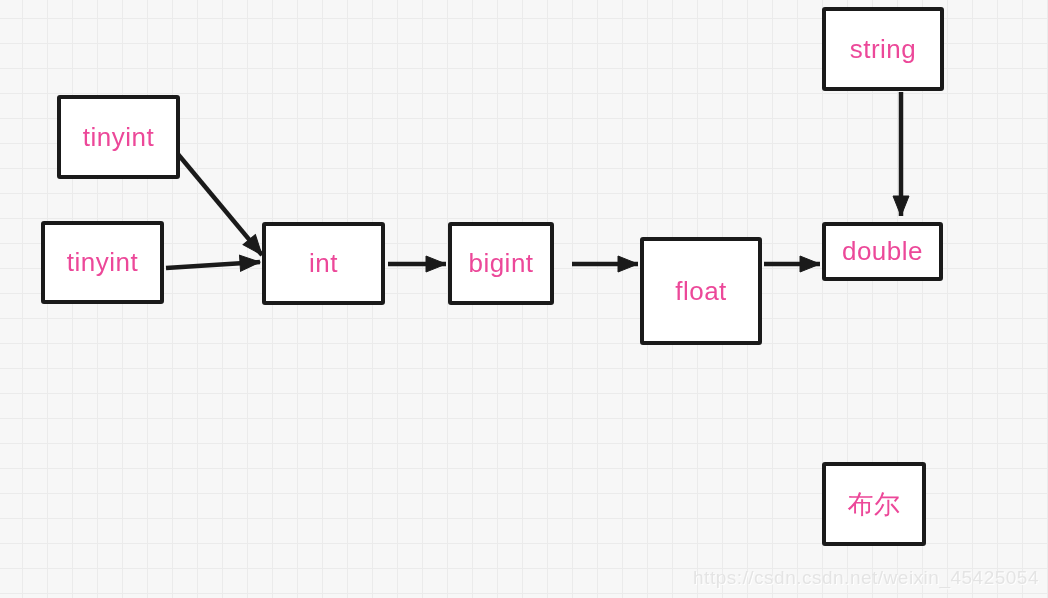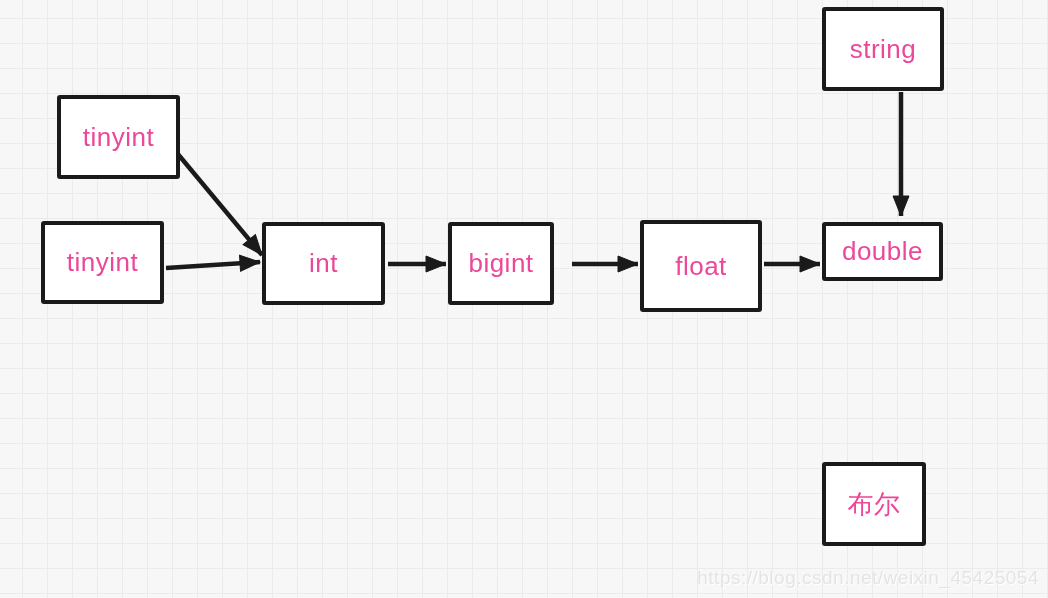--- a/index.html
+++ b/index.html
@@ -89,31 +89,31 @@
   </div>
 
   <div class="node" style="left:262px; top:222px; width:123px; height:83px;">
     <span class="label">int</span>
   </div>
 
   <div class="node" style="left:448px; top:222px; width:106px; height:83px;">
     <span class="label">bigint</span>
   </div>
 
-  <div class="node" style="left:640px; top:220px; width:122px; height:92px;">
+  <div class="node" style="left:640px; top:237px; width:122px; height:108px;">
     <span class="label">float</span>
   </div>
 
   <div class="node" style="left:822px; top:222px; width:121px; height:59px;">
     <span class="label">double</span>
   </div>
 
   <div class="node" style="left:822px; top:7px; width:122px; height:84px;">
     <span class="label">string</span>
   </div>
 
   <div class="node" style="left:822px; top:462px; width:104px; height:84px;">
     <span class="label">布尔</span>
   </div>
 
-  <div class="watermark">https://blog.csdn.net/weixin_45425054</div>
+  <div class="watermark">https://csdn.csdn.net/weixin_45425054</div>
 
 </div>
 
 </body></html>

